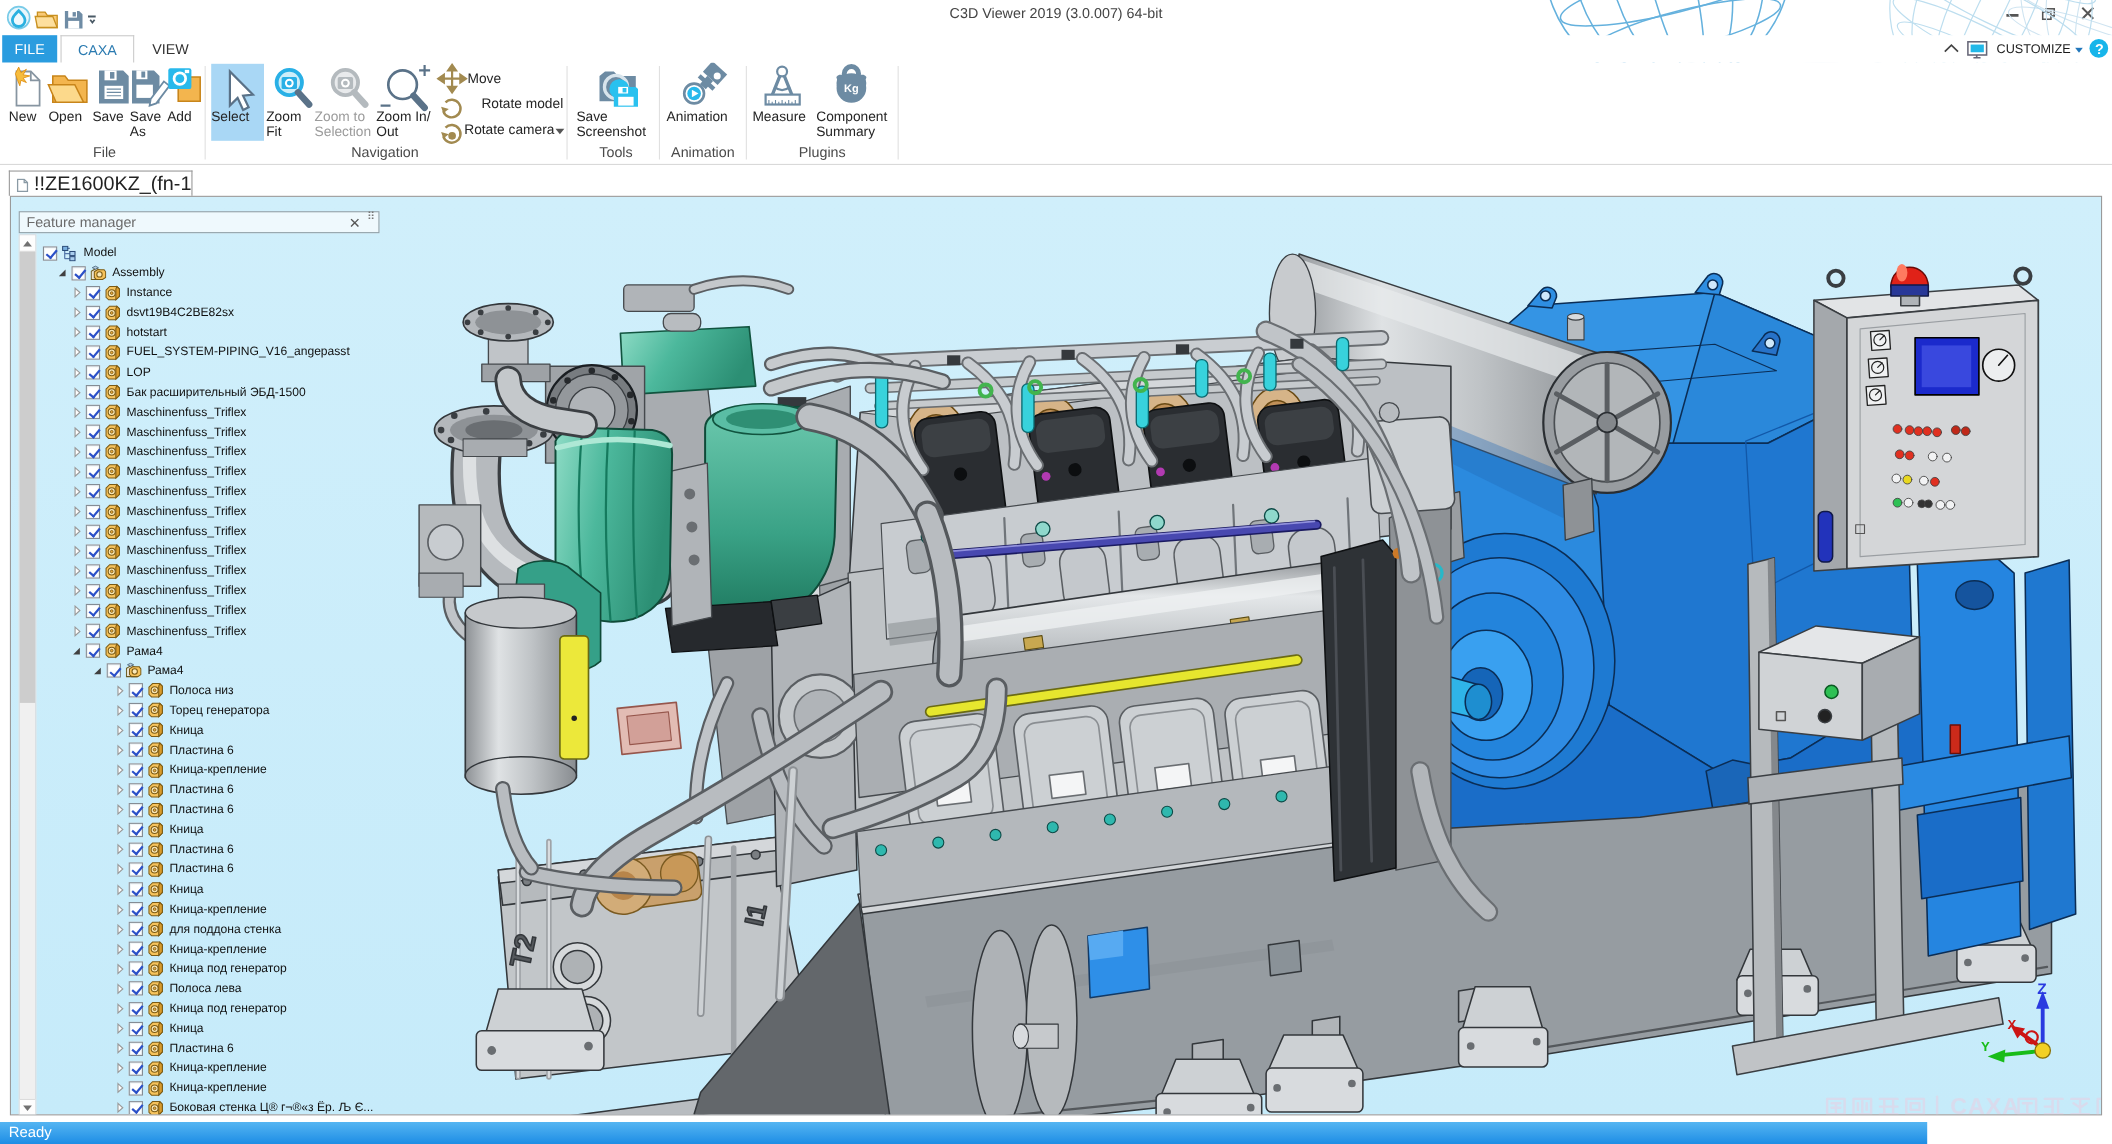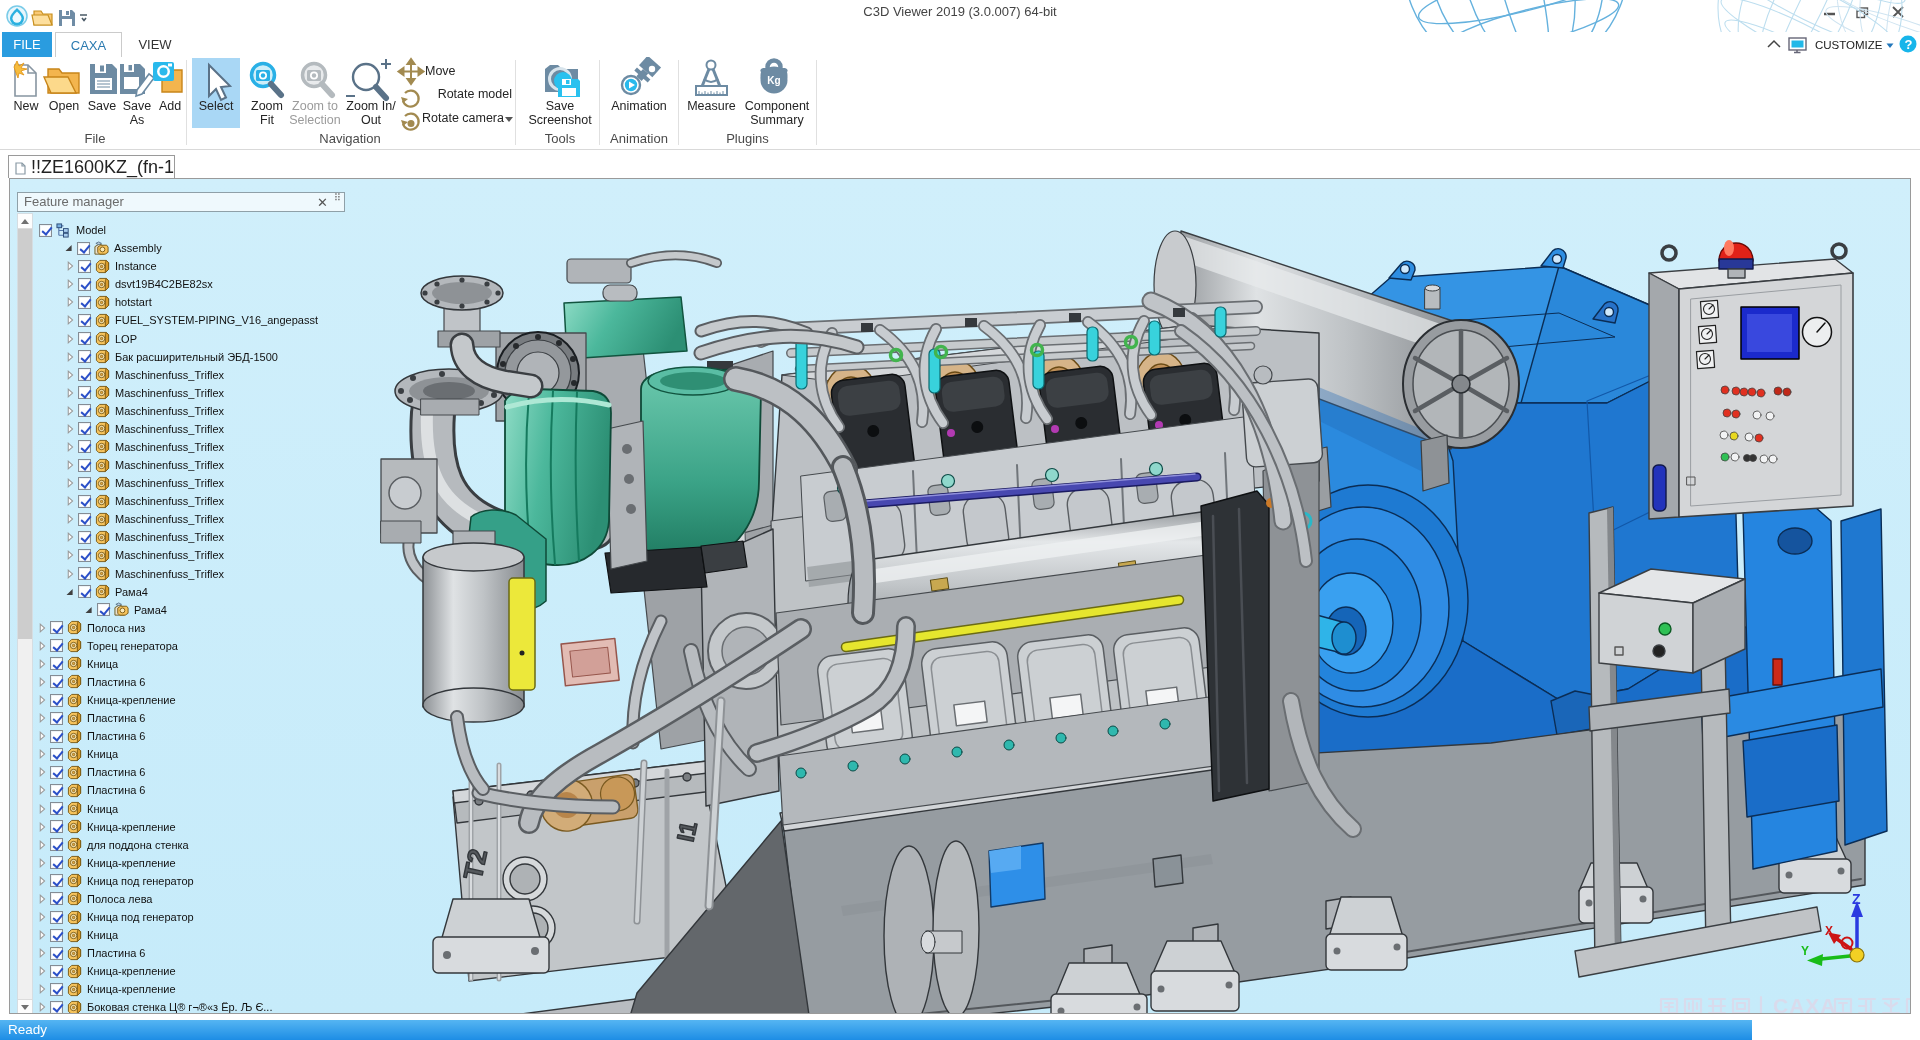--- a/index.html
+++ b/index.html
@@ -6,42 +6,42 @@
 #titlebar{position:absolute;left:0;top:0;width:1920px;height:32px;background:#fff}
 #title{position:absolute;left:0;top:4px;width:1920px;text-align:center;font-size:13px;color:#444}
 #tabrow{position:absolute;left:0;top:32px;width:1920px;height:25px;background:#fff}
 .tab{position:absolute;top:0;height:25px;line-height:25px;text-align:center;font-size:13px}
 #tab-file{left:2px;width:50px;background:#2a9cdf;color:#fff}
 #tab-home{left:55px;width:67px;background:#fff;color:#2a7ab0;border:1px solid #cbcbcb;border-bottom:none}
 #tab-view{left:125px;width:60px;color:#333}
 #ribbon{position:absolute;left:0;top:57px;width:1920px;height:93px;background:#fff;border-bottom:1px solid #d9d9d9}
 .glabel{position:absolute;top:74px;font-size:13px;color:#4a4a4a;text-align:center}
 .rsep{position:absolute;top:3px;width:1px;height:85px;background:#e0e0e0}
-.rlabel{position:absolute;font-size:12.5px;color:#252525;text-align:center;line-height:13.5px}
+.rlabel{position:absolute;font-size:12.5px;color:#252525;text-align:left;line-height:13.5px}
 .gray{color:#9b9b9b}
 #docrow{position:absolute;left:0;top:150px;width:1920px;height:28px;background:#fff}
 #doctab{position:absolute;left:8px;top:5px;width:167px;height:23px;background:#fff;border:1px solid #9a9a9a;border-bottom:none;font-size:18px;color:#222;line-height:22px;white-space:nowrap;overflow:hidden}
 #viewport{position:absolute;left:9px;top:178px;width:1902px;height:836px;border:1px solid #9a9a9a;background:linear-gradient(#d0effb,#c6ebfa);overflow:hidden}
 #statusbar{position:absolute;left:0;top:1020px;width:1752px;height:20px;background:linear-gradient(#55b5f2,#1d8de5);color:#fff;font-size:13.5px;line-height:20px;padding-left:8px}
 #fmbox{position:absolute;left:7px;top:13px;width:328px;height:20px;background:#eff9fd;border:1px solid #8fa0a8;font-size:13px;color:#6b6b6b;line-height:18px;padding-left:6px}
 #fmx{position:absolute;right:16px;top:1px;color:#555;font-size:13px}
 #fmgrip{position:absolute;right:3px;top:2px;color:#777;font-size:10px;letter-spacing:0;line-height:5px}
 #lscroll{position:absolute;left:7px;top:34px;width:16px;height:802px;background:#f0f0f0;border:1px solid #d5dde2}
 #lsup{position:absolute;left:0;top:0;width:14px;height:15px;background:#fdfdfd;border-bottom:1px solid #dcdcdc}
 #lsdn{position:absolute;left:0;bottom:0;width:14px;height:15px;background:#fdfdfd;border-top:1px solid #dcdcdc}
 .sarr{position:absolute;left:3px;width:0;height:0;border-left:4px solid transparent;border-right:4px solid transparent}
 #lsthumb{position:absolute;left:0;top:15px;width:14px;height:410px;background:#cdcdcd}
 #tree{position:absolute;left:24px;top:42px;width:420px}
 .r{height:18.08px;display:flex;align-items:center;font-size:11px;color:#111;white-space:nowrap}
 .r svg{flex:none}
 .a{width:16px;flex:none;display:flex;align-items:center;justify-content:center}
 .cb{width:13px;height:13px;flex:none;background:#fff;border:1px solid #848c94;position:relative;margin-right:4px;box-shadow:inset 0 0 0 1px #eef3f6}
 .cb::after{content:"";position:absolute;left:3.5px;top:0.5px;width:4px;height:8px;border:solid #2b50c8;border-width:0 2px 2px 0;transform:rotate(40deg)}
 .ic{margin-right:5px}
-.p0{padding-left:5px}.p1{padding-left:27px}.p2{padding-left:28px}.p3{padding-left:47px}.p4{}
+.p0{padding-left:5px}.p1{padding-left:15px}.p2{padding-left:28px}.p3{padding-left:47px}.p4{padding-left:67px}
 </style></head>
 <body>
 
 <svg width="0" height="0" style="position:absolute">
 <defs>
 <symbol id="arrc" viewBox="0 0 16 16">
         <path d="M6,3.5 L11,8 L6,12.5 Z" fill="#fdfdfd" stroke="#9a9a9a" stroke-width="1.2"></path>
       </symbol>
 <symbol id="arre" viewBox="0 0 16 16">
         <path d="M11,4.5 L11,11.5 L4,11.5 Z" fill="#404040"></path>

